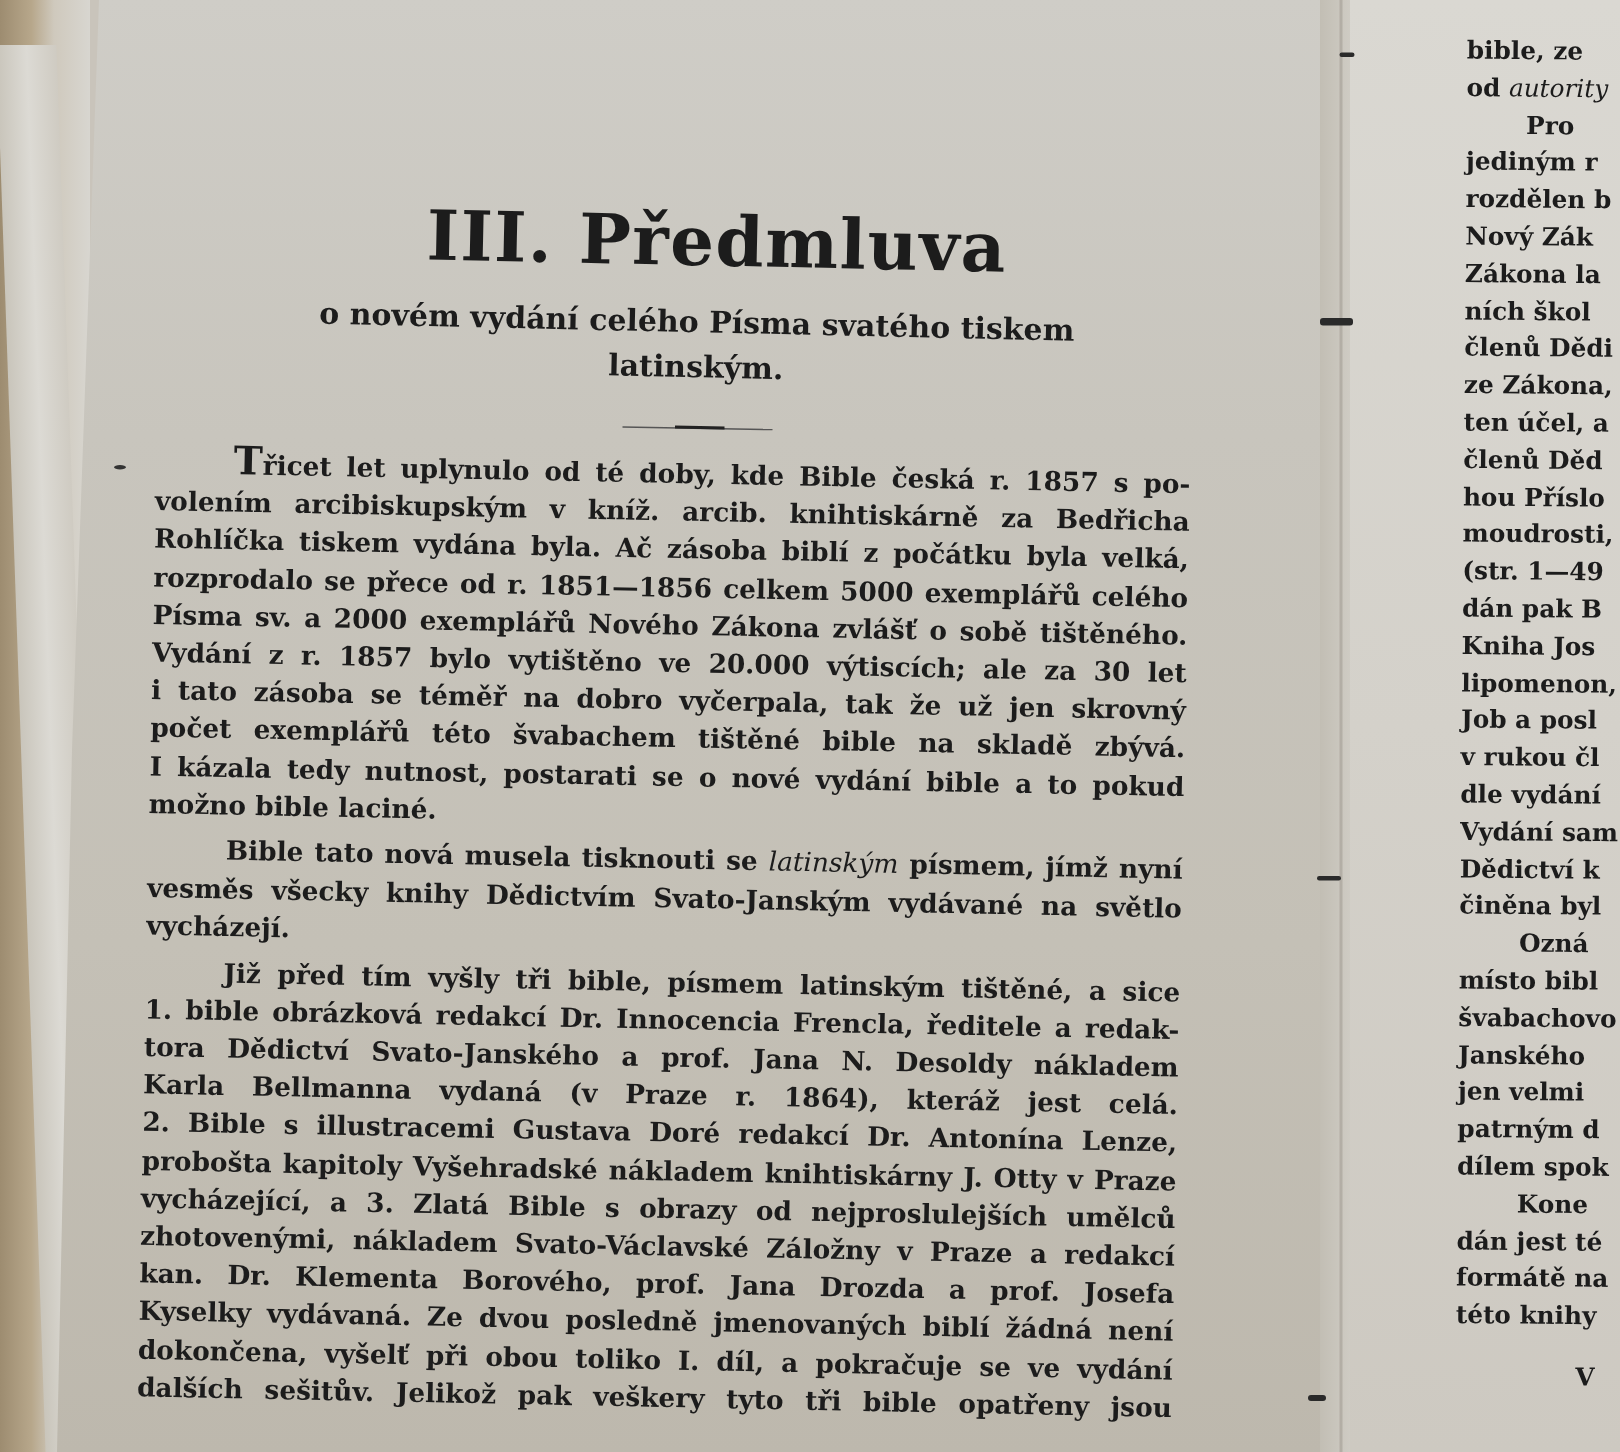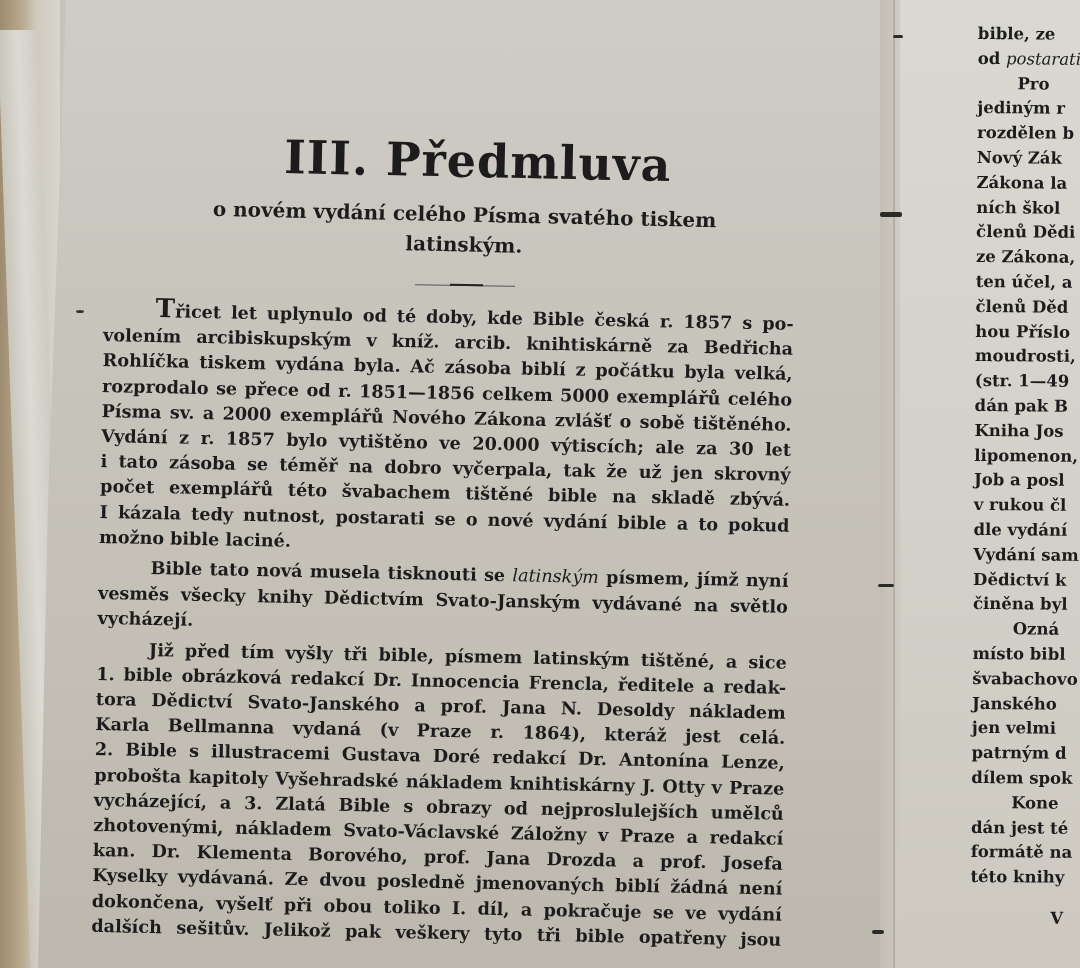--- a/index.html
+++ b/index.html
@@ -131,21 +131,21 @@
   <span class="body-line">vycházející, a 3. Zlatá Bible s obrazy od nejproslulejších umělců</span>
   <span class="body-line">zhotovenými, nákladem Svato-Václavské Záložny v Praze a redakcí</span>
   <span class="body-line">kan. Dr. Klementa Borového, prof. Jana Drozda a prof. Josefa</span>
   <span class="body-line">Kyselky vydávaná. Ze dvou posledně jmenovaných biblí žádná není</span>
   <span class="body-line">dokončena, vyšelť při obou toliko I. díl, a pokračuje se ve vydání</span>
   <span class="body-line">dalších sešitův. Jelikož pak veškery tyto tři bible opatřeny jsou</span>
 </div>
 
 <div class="right-col ink">
   <span class="right-line">bible, ze</span>
-  <span class="right-line"><span>od </span><span class="italic">postarati</span></span>
+  <span class="right-line"><span>od </span><span class="italic">autority</span></span>
   <span class="right-line indent">Pro</span>
   <span class="right-line">jediným r</span>
   <span class="right-line">rozdělen b</span>
   <span class="right-line">Nový Zák</span>
   <span class="right-line">Zákona la</span>
   <span class="right-line">ních škol</span>
   <span class="right-line">členů Dědi</span>
   <span class="right-line">ze Zákona,</span>
   <span class="right-line">ten účel, a</span>
   <span class="right-line">členů Děd</span>

